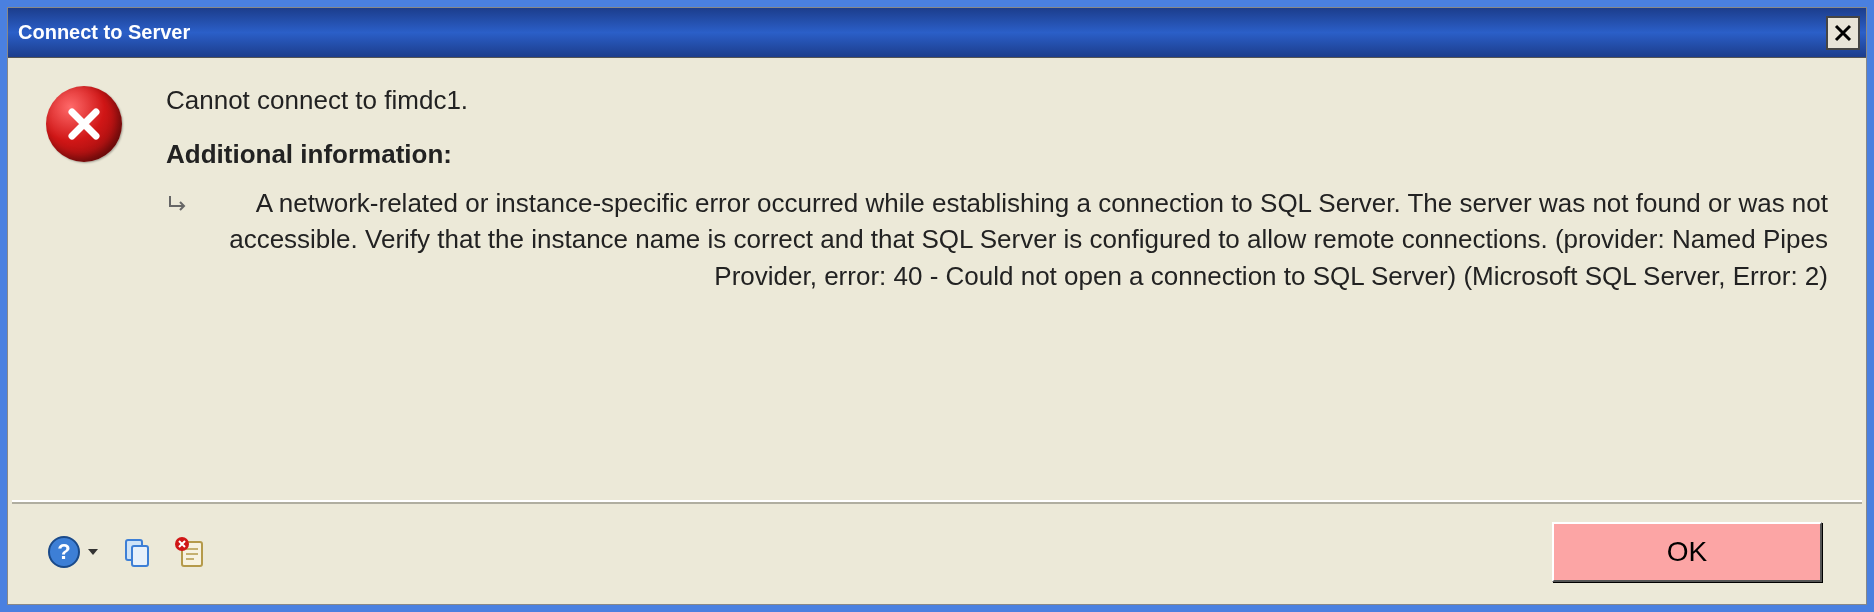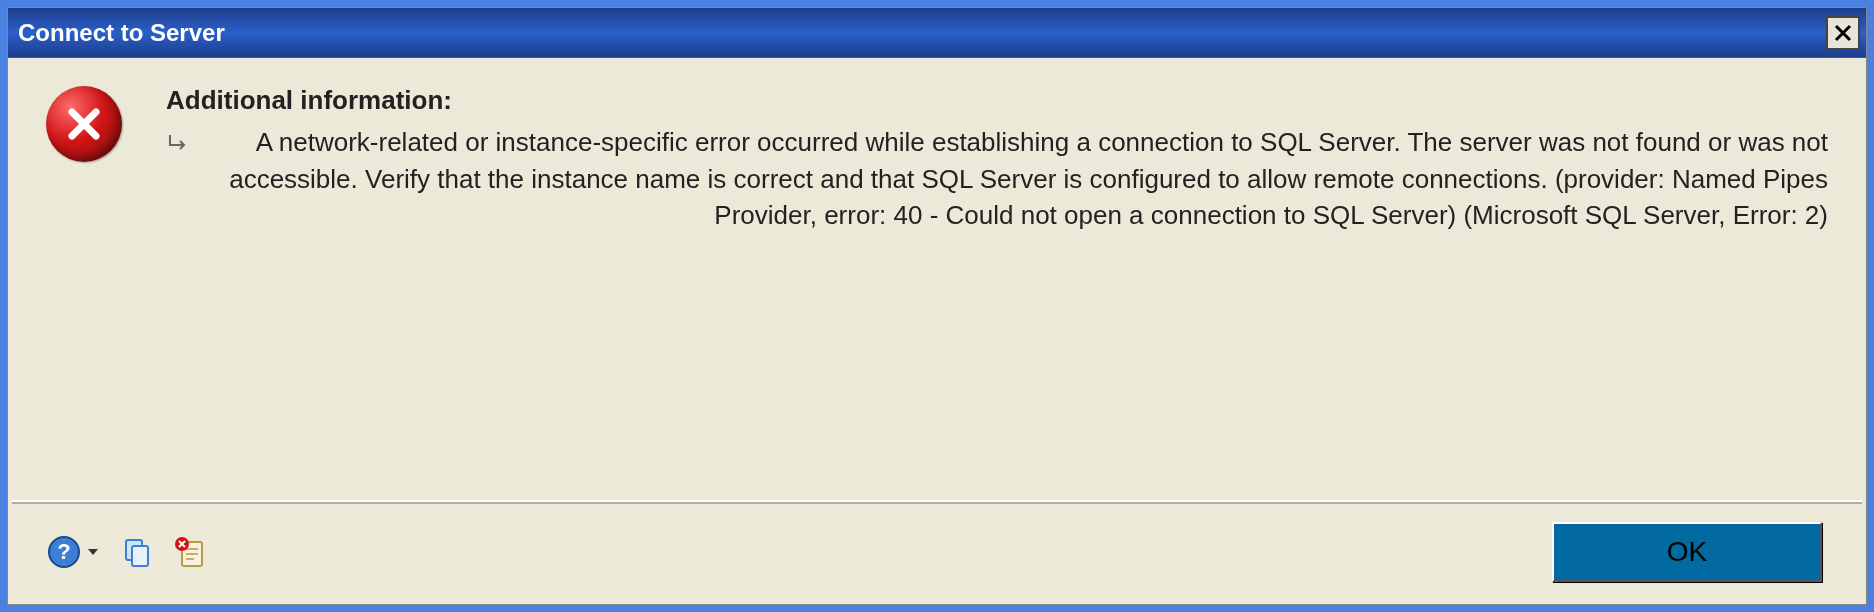--- a/index.html
+++ b/index.html
@@ -26,21 +26,21 @@
       background: linear-gradient(to bottom, #1c3d8c 0%, #2b5fc8 50%, #1c3d8c 100%);
       height: 50px;
       display: flex;
       align-items: center;
       justify-content: space-between;
       border-bottom: 1px solid #555;
     }
     .title-text {
       color: #fff;
       font-weight: bold;
-      font-size: 24px;
+      font-size: 20px;
       padding-left: 10px;
     }
     .close-btn {
       width: 34px;
       height: 34px;
       margin-right: 6px;
       background: #e8e4d8;
       border: 2px solid #444;
       display: flex;
       align-items: center;
@@ -57,21 +57,21 @@
     .error-icon-wrap {
       width: 76px; height: 76px;
       border-radius: 50%;
       background: radial-gradient(circle at 32% 28%, #ff6a6a 0%, #d01616 45%, #7a0b0b 100%);
       display:flex; align-items:center; justify-content:center;
       box-shadow: inset -4px -4px 8px rgba(0,0,0,0.35), 1px 1px 2px rgba(0,0,0,0.3);
     }
     .error-icon-wrap svg { width: 44px; height: 44px; }
     .msg-col { flex: 1; padding-left: 20px; font-size: 26px; color: #222; line-height: 1.4; }
     .main-msg { margin-bottom: 18px; }
-    .add-info-heading { font-weight: bold; margin-bottom: 6px; }
+    .add-info-heading { font-weight: bold; margin-bottom: 12px; }
     .detail-row { display: flex; align-items: flex-start; text-align: right; }
     .branch-icon { width: 30px; flex-shrink: 0; padding-top: 6px; padding-right: 6px; }
     .branch-icon svg { width: 24px; height: 24px; }
     .detail-text { flex: 1; }
     .separator {
       height: 0;
       border-top: 2px solid #fff;
       border-bottom: 2px solid #b0aea0;
       margin: 12px 4px 0 4px;
     }
@@ -81,21 +81,21 @@
       justify-content: space-between;
       padding: 18px 44px 22px 38px;
     }
     .footer-icons { display: flex; align-items: center; gap: 18px; }
     .footer-icon { width: 36px; height: 36px; display:flex; align-items:center; justify-content:center; cursor:pointer; }
     .help-group { display:flex; align-items:center; gap:4px; }
     .dropdown-arrow { display:flex; align-items:center; }
     .ok-btn {
       width: 270px;
       height: 60px;
-      background: #0369a1;
+      background: #fca5a5;
       border: 2px solid #555;
       border-top-color: #fff; border-left-color: #fff;
       font-size: 28px;
       cursor: pointer;
       display:flex; align-items:center; justify-content:center;
       box-shadow: 1px 1px 0 #000;
     }
   </style>
 </head>
 <body>
@@ -114,20 +114,21 @@
 
     <div class="body-area">
       <div class="icon-col">
         <div class="error-icon-wrap">
           <svg viewBox="0 0 44 44">
               <path d="M10 10 L34 34 M34 10 L10 34" stroke="#fff" stroke-width="7" stroke-linecap="round" fill="none"></path>
             </svg>
         </div>
       </div>
       <div class="msg-col">
+        <div class="main-msg">Cannot connect to fimdc1.</div>
         <div class="add-info-heading">Additional information:</div>
         <div class="detail-row">
           <div class="branch-icon">
             <svg viewBox="0 0 24 24">
                 <path d="M4 2 L4 12 L18 12 M14 8 L18 12 L14 16" stroke="#666" stroke-width="2" fill="none"></path>
               </svg>
           </div>
           <div class="detail-text">A network-related or instance-specific error occurred while establishing a connection to SQL Server. The server was not found or was not accessible. Verify that the instance name is correct and that SQL Server is configured to allow remote connections. (provider: Named Pipes Provider, error: 40 - Could not open a connection to SQL Server) (Microsoft SQL Server, Error: 2)</div>
         </div>
       </div>

